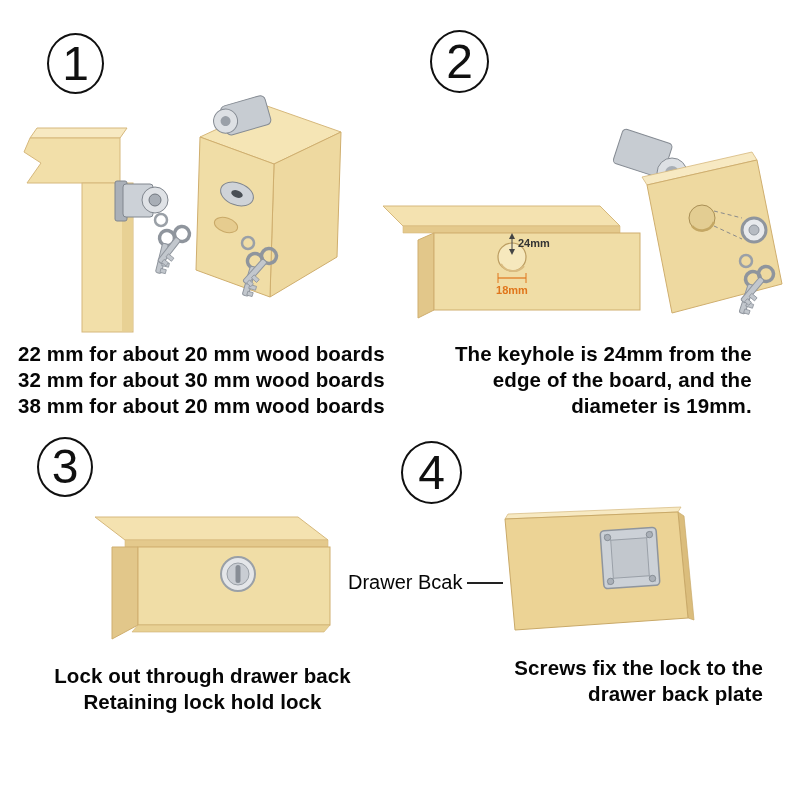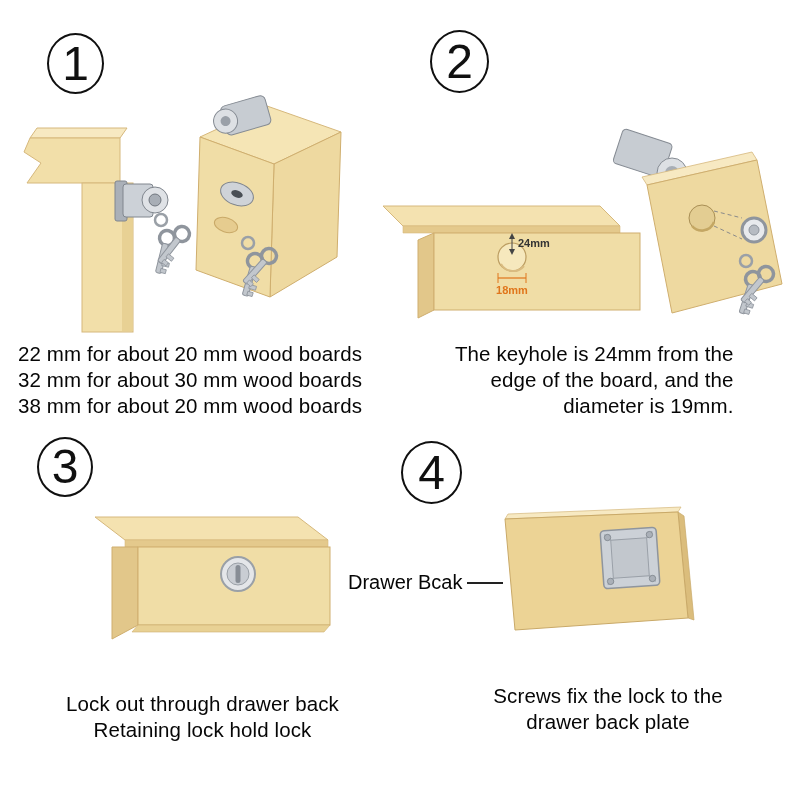--- a/index.html
+++ b/index.html
@@ -4,24 +4,24 @@
 <style>
   * { margin:0; padding:0; box-sizing:border-box; }
   html,body { width:800px; height:800px; background:#ffffff; font-family:"Liberation Sans", sans-serif; }
   .canvas { position:relative; width:800px; height:800px; background:#ffffff; overflow:hidden; }
   .badge {
     position:absolute; border:2px solid #101010; border-radius:50%;
     display:flex; align-items:center; justify-content:center; background:#fff;
   }
   .badge span { font-size:48px; font-weight:400; color:#101010; line-height:1; }
   .caption {
-    position:absolute; font-weight:400; color:#060606;
+    position:absolute; font-weight:700; color:#060606;
     font-size:20.5px; line-height:26px; letter-spacing:0.1px;
   }
-  .caption.centered { text-align:center;margin-top:28px; }
+  .caption.centered { text-align:center; }
   .illus { position:absolute; }
   .pointer-label {
     position:absolute; display:flex; align-items:center;
     font-weight:400; font-size:20px; color:#060606;
   }
   .pointer-line { display:inline-block; width:36px; height:0; border-top:2px solid #222; margin-left:5px; }
 </style>
 </head>
 <body>
 
@@ -214,18 +214,18 @@
       <circle cx="141" cy="80" r="3.2" fill="#aab0b8" stroke="#7d848c" stroke-width="0.8"></circle>
       <circle cx="183" cy="80" r="3.2" fill="#aab0b8" stroke="#7d848c" stroke-width="0.8"></circle>
     </g>
   </svg>
 
   <div class="pointer-label" style="left:348px; top:571px;">
     <span>Drawer Bcak</span>
     <span class="pointer-line"></span>
   </div>
 
-  <div class="caption centered" style="left:443px; top:655px; width:330px;">
+  <div class="caption centered" style="left:433px; top:655px; width:330px;text-align:right;">
     <div>Screws fix the lock to the</div>
     <div>drawer back plate</div>
   </div>
 
 </div>
 
 </body></html>

